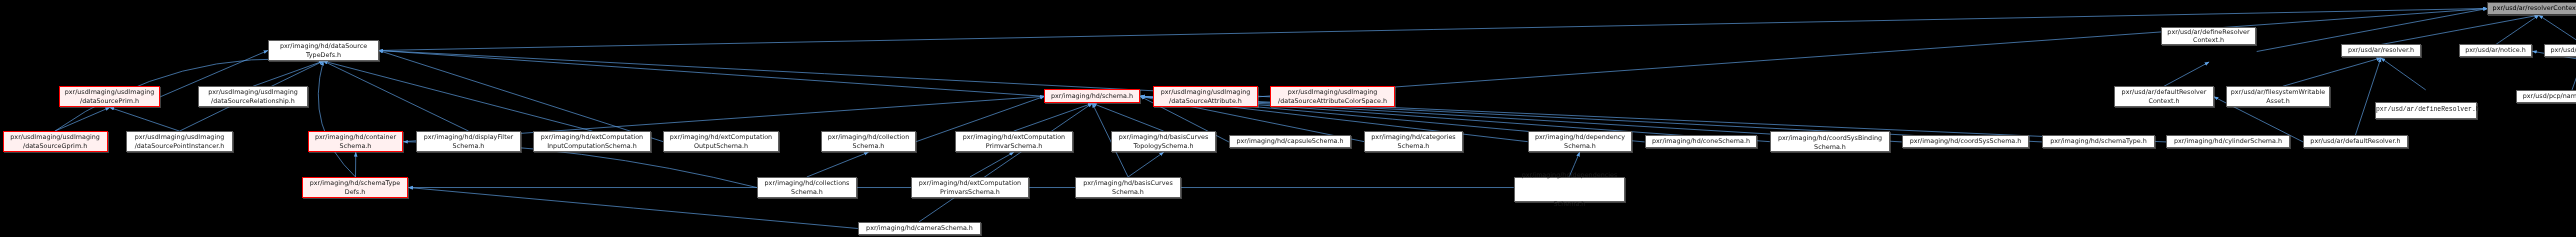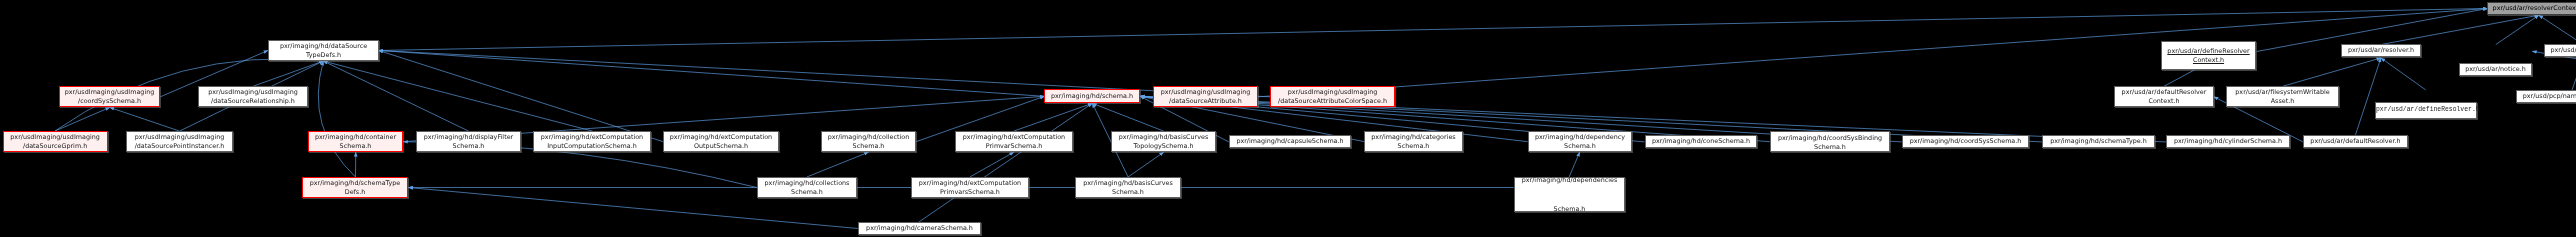--- a/index.html
+++ b/index.html
@@ -109,21 +109,21 @@
         <path d="M5933,342 Q6203.308548399718,354.2592276280739 5981,200" fill="none" stroke="#5ea1e6" stroke-width="1.3" marker-end="url(#arr)"></path>
       </g>
   </svg>
   <div id="nodes">
       <div class="node" style="left: 268px; top: 40px; width: 111px; height: 21px; align-items: center;">
         <div class="ln">pxr/imaging/hd/dataSource</div>
         <div class="ln">TypeDefs.h</div>
       </div>
       <div class="node truncated" style="left: 59px; top: 86px; width: 101px; height: 21px;">
         <div class="ln">pxr/usdImaging/usdImaging</div>
-        <div class="ln">/coordSysSchema.h</div>
+        <div class="ln">/dataSourcePrim.h</div>
       </div>
       <div class="node" style="left: 198px; top: 86px; width: 110px; height: 21px;">
         <div class="ln">pxr/usdImaging/usdImaging</div>
         <div class="ln">/dataSourceRelationship.h</div>
       </div>
       <div class="node truncated" style="left: 2.6px; top: 131px; width: 105px; height: 21px;">
         <div class="ln">pxr/usdImaging/usdImaging</div>
         <div class="ln">/dataSourceGprim.h</div>
       </div>
       <div class="node" style="left: 126px; top: 131px; width: 107px; height: 21px;">
@@ -188,21 +188,21 @@
         <div class="ln">pxr/imaging/hd/capsuleSchema.h</div>
       </div>
       <div class="node truncated" style="left: 1270px; top: 86px; width: 125px; height: 21px;">
         <div class="ln">pxr/usdImaging/usdImaging</div>
         <div class="ln">/dataSourceAttributeColorSpace.h</div>
       </div>
       <div class="node" style="left: 1364px; top: 131px; width: 99px; height: 21px;">
         <div class="ln">pxr/imaging/hd/categories</div>
         <div class="ln">Schema.h</div>
       </div>
-      <div class="node" style="left: 1514px; top: 177px; width: 111px; height: 35px; gap: 20px;">
+      <div class="node" style="left: 1514px; top: 177px; width: 111px; height: 25px; gap: 20px;">
         <div class="ln">pxr/imaging/hd/dependencies</div>
         <div class="ln">Schema.h</div>
       </div>
       <div class="node" style="left: 1528px; top: 131px; width: 104px; height: 21px;">
         <div class="ln">pxr/imaging/hd/dependency</div>
         <div class="ln">Schema.h</div>
       </div>
       <div class="node" style="left: 1645px; top: 135px; width: 112px; height: 13.4px;">
         <div class="ln">pxr/imaging/hd/coneSchema.h</div>
       </div>
@@ -212,42 +212,42 @@
       </div>
       <div class="node" style="left: 1902px; top: 135px; width: 127px; height: 13.4px;">
         <div class="ln">pxr/imaging/hd/coordSysSchema.h</div>
       </div>
       <div class="node" style="left: 2042px; top: 135px; width: 113px; height: 13.4px;">
         <div class="ln">pxr/imaging/hd/schemaType.h</div>
       </div>
       <div class="node" style="left: 2166px; top: 135px; width: 124px; height: 13.4px;">
         <div class="ln">pxr/imaging/hd/cylinderSchema.h</div>
       </div>
-      <div class="node" style="left: 2161px; top: 41px; width: 95px; height: 29px; text-decoration: underline;">
+      <div class="node" style="left: 2161px; top: 27px; width: 95px; height: 18px;">
         <div class="ln">pxr/usd/ar/defineResolver</div>
         <div class="ln">Context.h</div>
       </div>
       <div class="node" style="left: 2114px; top: 86px; width: 100px; height: 21px;">
         <div class="ln">pxr/usd/ar/defaultResolver</div>
         <div class="ln">Context.h</div>
       </div>
-      <div class="node" style="left: 2226px; top: 86px; width: 113px; height: 21px;">
+      <div class="node" style="left: 2226px; top: 86px; width: 104px; height: 21px;">
         <div class="ln">pxr/usd/ar/filesystemWritable</div>
         <div class="ln">Asset.h</div>
       </div>
       <div class="node" style="left: 2303px; top: 135px; width: 105px; height: 13.4px;">
         <div class="ln">pxr/usd/ar/defaultResolver.h</div>
       </div>
       <div class="node" style="left: 2341px; top: 44px; width: 80px; height: 13.4px;">
         <div class="ln">pxr/usd/ar/resolver.h</div>
       </div>
       <div class="node" style="left: 2375px; top: 102px; width: 102px; height: 17px; font-family: Liberation Mono, monospace;">
         <div class="ln">pxr/usd/ar/defineResolver.h</div>
       </div>
-      <div class="node" style="left: 2459px; top: 44px; width: 73px; height: 13.4px; margin-top: 19px;">
+      <div class="node" style="left: 2459px; top: 44px; width: 73px; height: 13.4px;">
         <div class="ln">pxr/usd/ar/notice.h</div>
       </div>
       <div class="node root" style="left: 2487px; top: 1.5px; width: 103px; height: 13.4px;">
         <div class="ln">pxr/usd/ar/resolverContext.h</div>
       </div>
       <div class="node" style="left: 2544px; top: 44px; width: 78px; height: 13.4px;">
         <div class="ln">pxr/usd/pcp/cache.h</div>
       </div>
       <div class="node" style="left: 2516px; top: 90px; width: 112px; height: 13.4px;">
         <div class="ln">pxr/usd/pcp/namespaceEdits.h</div>

